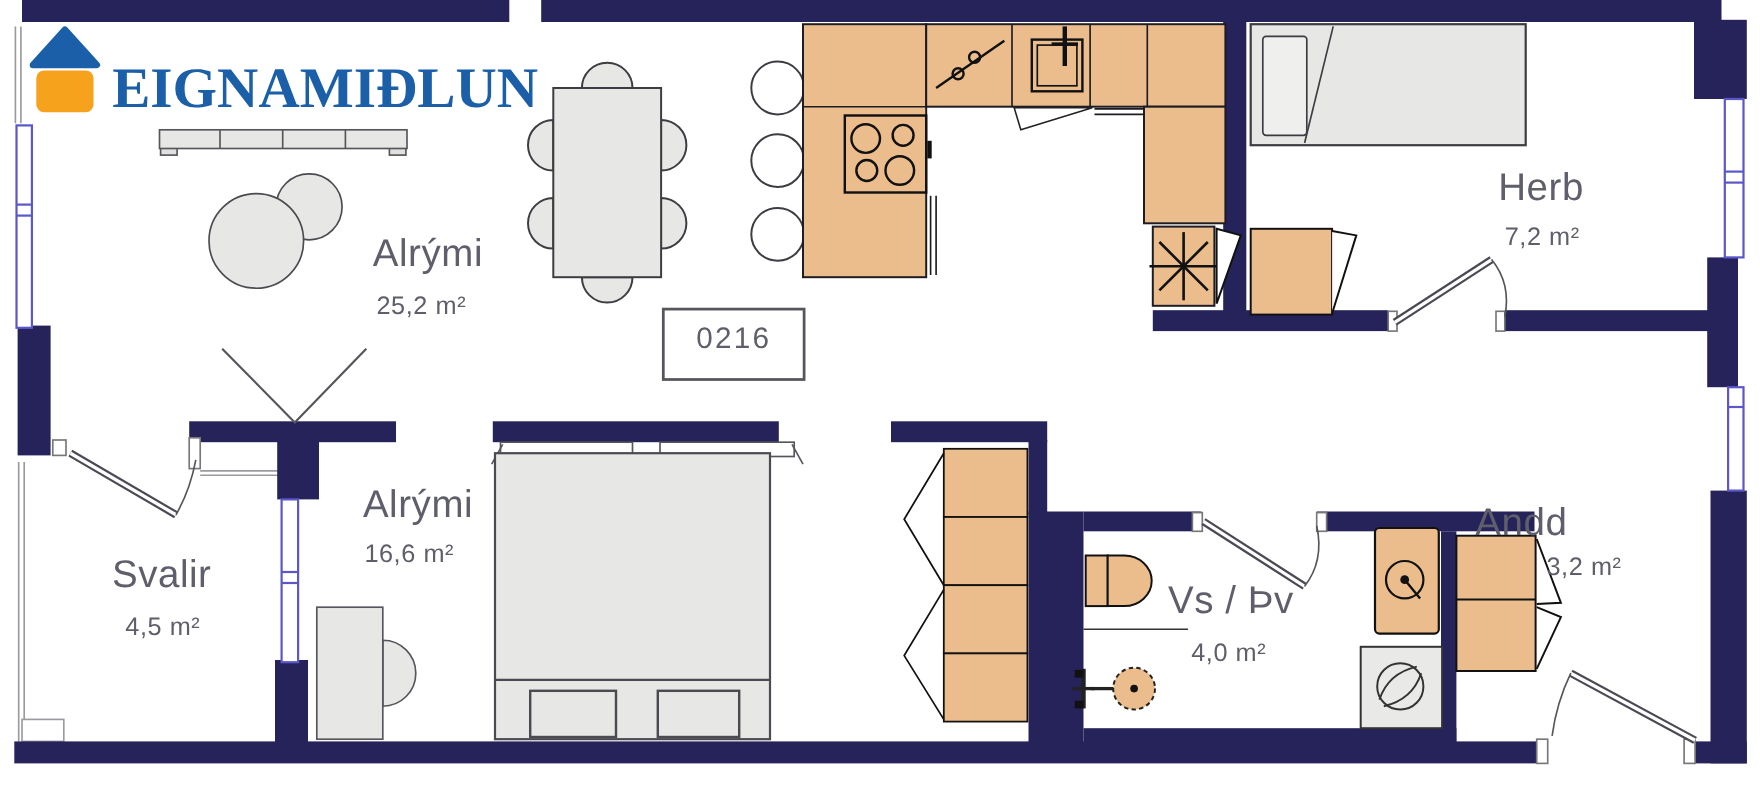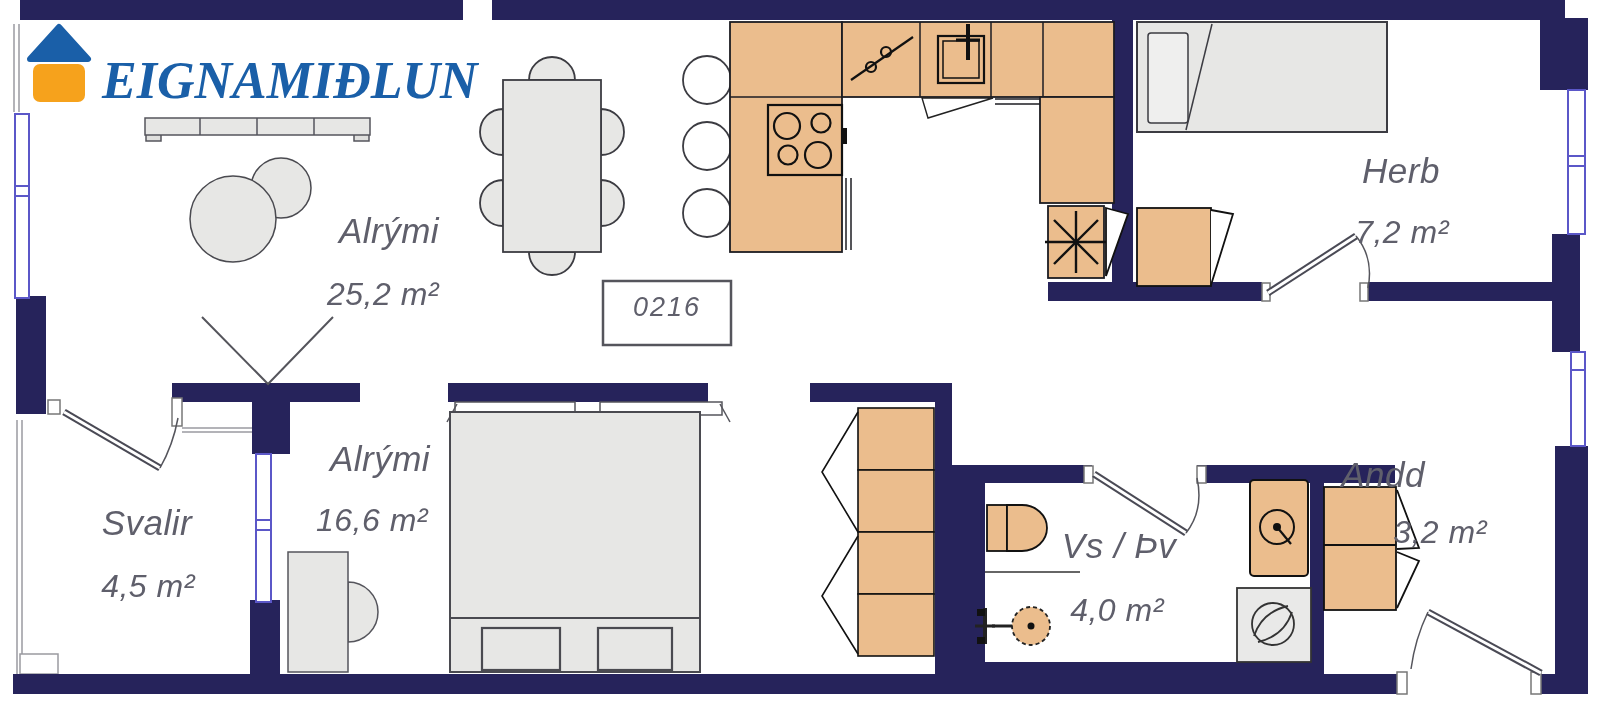--- a/index.html
+++ b/index.html
@@ -1,23 +1,23 @@
 <!DOCTYPE html>
 <html style="--wall: #26235B; --counter: #EBBD8D; --furniture: #E7E7E5; --outline: #4A4A55; --label: #5F5F6B; --window: #5B57C8; --logo-blue: #1A5FA8; --logo-orange: #F6A21C; --background: #FFFFFF;"><head>
 <meta charset="utf-8">
 <style>
   html,body{margin:0;padding:0;background:#fff;}
   #canvas{position:relative;width:1600px;height:718px;background:var(--background,#fff);overflow:hidden;
-          font-family:"Liberation Sans",sans-serif;font-style:italic;}
+          font-family:"Liberation Sans",sans-serif;}
   #plan-svg{position:absolute;left:0;top:0;}
   .wall{fill:var(--wall);}
   .room-label{position:absolute;color:var(--label);line-height:1;text-align:right;
               white-space:nowrap;transform:translateX(-50%);letter-spacing:.5px;}
   .room-name{font-size:35px;}
-  .room-area{font-size:32px;margin-top:12px;}
+  .room-area{font-size:23px;}
   .unit-label{position:absolute;color:var(--label);font-size:27px;line-height:1;
               transform:translateX(-50%);letter-spacing:2px;text-align:center;}
   #logo{position:absolute;left:24px;top:20px;display:flex;align-items:flex-end;}
   #logo-text{font-family:"Liberation Serif",serif;font-weight:bold;font-size:52px;
              color:var(--logo-blue);letter-spacing:0px;margin-left:8px;line-height:.9;}
 </style>
 </head>
 <body>
 
 <div id="canvas">

